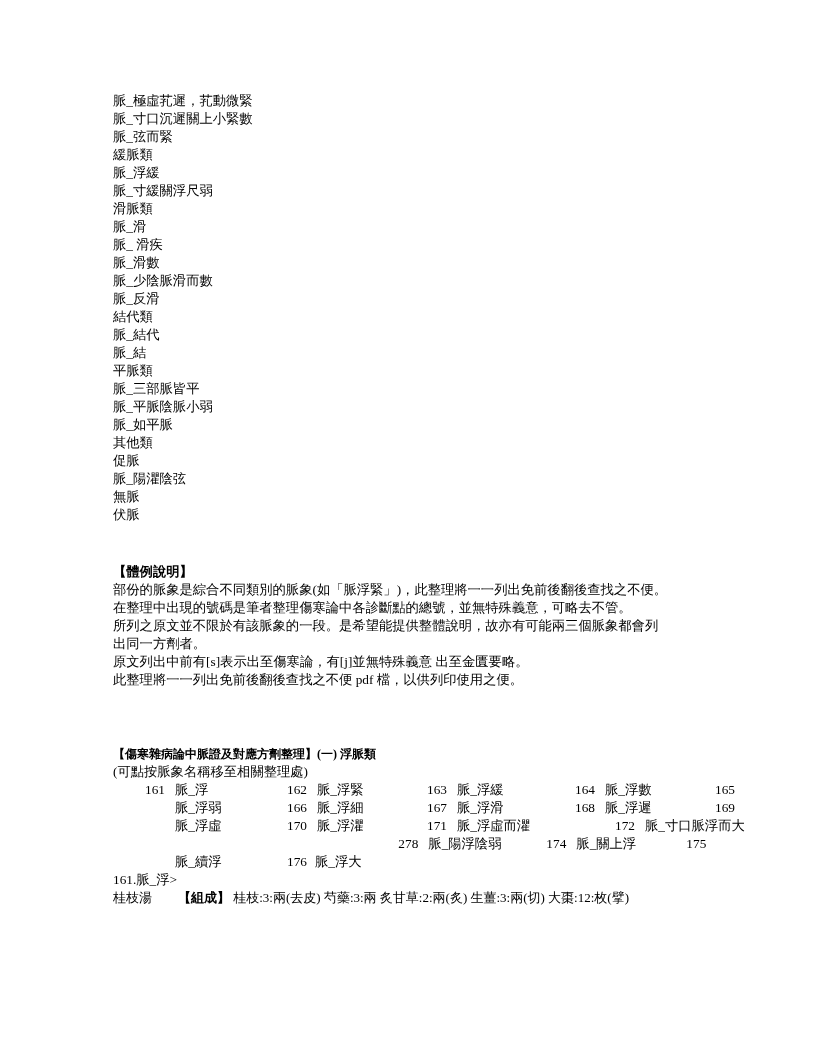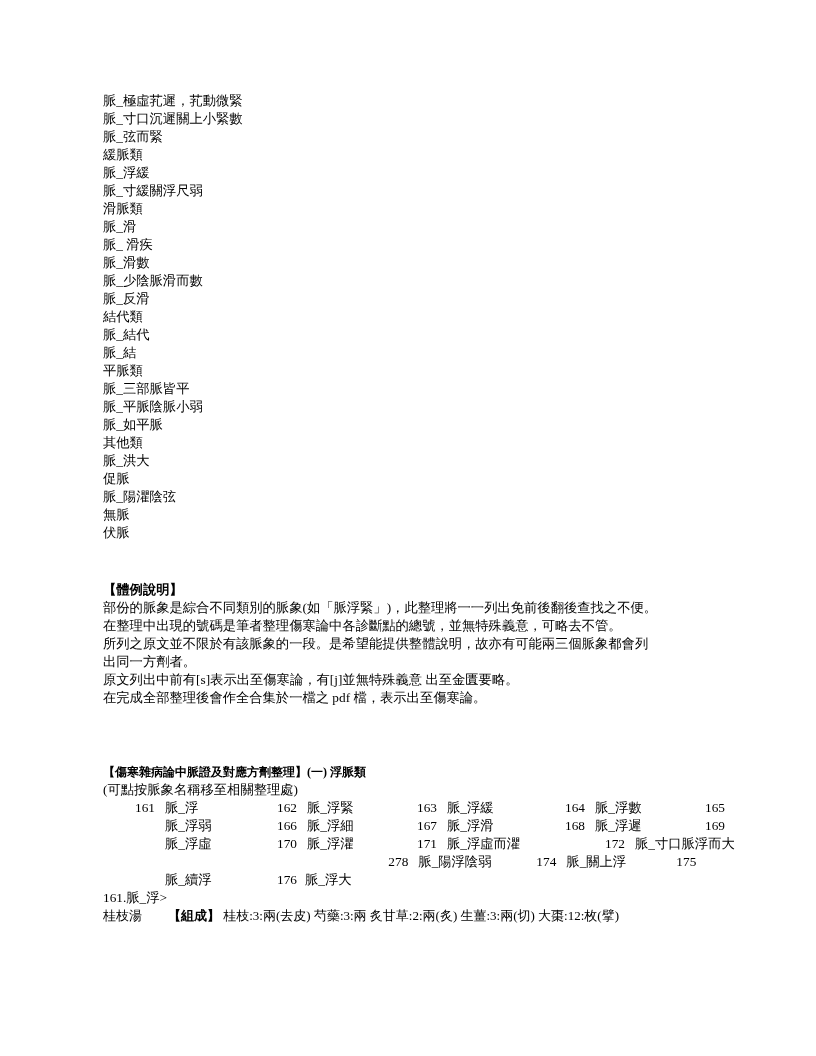--- a/index.html
+++ b/index.html
@@ -19,21 +19,21 @@
   .page {
     position: absolute;
     left: 0;
     top: 0;
     width: 816px;
     height: 1056px;
     box-sizing: border-box;
   }
   .content {
     position: absolute;
-    left: 103px;
+    left: 113px;
     top: 92px;
     width: 612px;
   }
 
   
   .pulse-list {
     margin: 0;
     padding: 0;
     list-style: none;
   }
@@ -142,37 +142,36 @@
       <li>脈_少陰脈滑而數</li>
       <li>脈_反滑</li>
       <li>結代類</li>
       <li>脈_結代</li>
       <li>脈_結</li>
       <li>平脈類</li>
       <li>脈_三部脈皆平</li>
       <li>脈_平脈陰脈小弱</li>
       <li>脈_如平脈</li>
       <li>其他類</li>
-      <li>脈_洪大</li>
       <li>促脈</li>
       <li>脈_陽灈陰弦</li>
       <li>無脈</li>
       <li>伏脈</li>
     </ul>
 
     <div class="gap-a"></div>
 
     <div class="explain">
       <div class="head">【體例說明】</div>
       <div class="line">部份的脈象是綜合不同類別的脈象(如「脈浮緊」)，此整理將一一列出免前後翻後查找之不便。</div>
       <div class="line">在整理中出現的號碼是筆者整理傷寒論中各診斷點的總號，並無特殊義意，可略去不管。</div>
       <div class="line">所列之原文並不限於有該脈象的一段。是希望能提供整體說明，故亦有可能兩三個脈象都會列</div>
       <div class="line">出同一方劑者。</div>
       <div class="line">原文列出中前有[s]表示出至傷寒論，有[j]並無特殊義意 出至金匱要略。</div>
-      <div class="line">在完成全部整理後會作全合集於一檔之 pdf 檔，表示出至傷寒論。</div>
+      <div class="line">此整理將一一列出免前後翻後查找之不便 pdf 檔，以供列印使用之便。</div>
     </div>
 
     <div class="gap-c"></div>
 
     <div class="sect-title">【傷寒雜病論中脈證及對應方劑整理】(一) 浮脈類</div>
     <div class="sect-note">(可點按脈象名稱移至相關整理處)</div>
 
     <div class="index-grid">
 
       <div class="irow">

